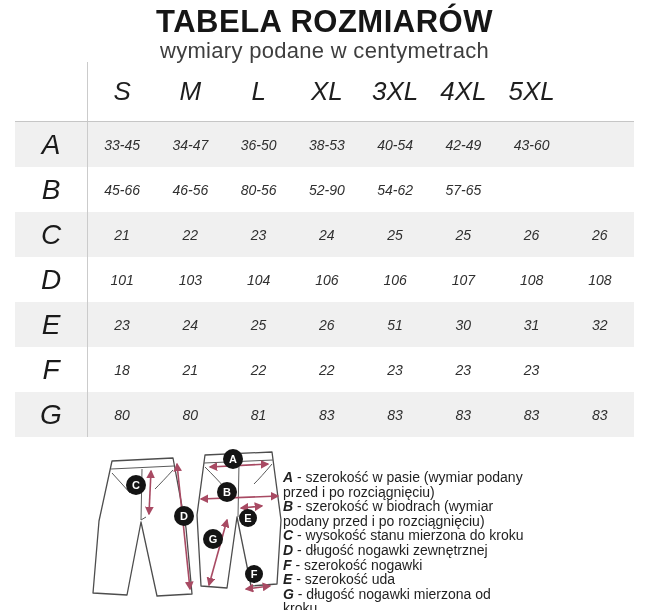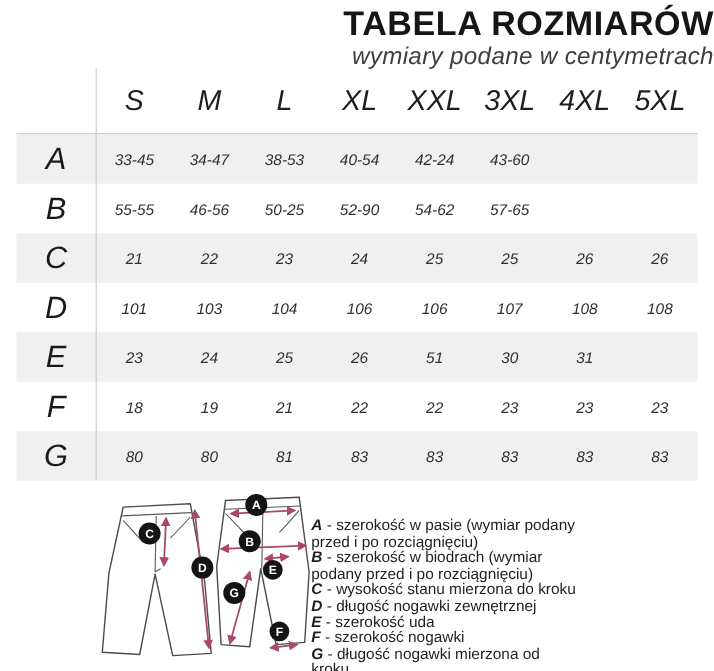--- a/index.html
+++ b/index.html
@@ -5,23 +5,23 @@
   :root{
     --arrow:#a84a63;
     --stripe:#f0f0f0;
     --badge:#141414;
     --line:#c6c6c6;
   }
   *{margin:0;padding:0;box-sizing:border-box;}
   body{background:#ffffff;font-family:"Liberation Sans",sans-serif;}
   .page{position:relative;width:649px;height:610px;background:#ffffff;overflow:hidden;}
 
-  .header{position:absolute;left:0;top:5px;width:649px;text-align:right;}
+  .header{position:absolute;left:0;top:5px;width:649px;text-align:center;}
   .title{font-size:31px;font-weight:700;color:#161616;letter-spacing:.5px;line-height:34px;}
-  .subtitle{font-size:22px;font-weight:400;color:#3e3e3e;letter-spacing:.3px;line-height:24px;font-style:italic;}
+  .subtitle{font-size:22px;font-weight:400;color:#3e3e3e;letter-spacing:.3px;line-height:24px;}
 
   .size-table{position:absolute;left:15px;top:62px;width:619px;}
   .trow{display:grid;grid-template-columns:73px repeat(8,1fr);}
   .trow.head{height:60px;border-bottom:1px solid var(--line);}
   .trow.body{height:45px;}
   .trow.striped{background:var(--stripe);}
   .cell{display:flex;align-items:center;justify-content:center;font-style:italic;color:#2f2f2f;}
   .cell.stub{border-right:1px solid #cbcbcb;}
   .cell.colhead{font-size:26px;color:#1e1e1e;}
   .cell.rowlabel{font-size:28px;color:#1a1a1a;border-right:1px solid #cbcbcb;}
@@ -47,41 +47,41 @@
     <div class="subtitle">wymiary podane w centymetrach</div>
   </div>
 
   <div class="size-table">
     <div class="trow head">
       <div class="cell stub"></div>
       <div class="cell colhead">S</div>
       <div class="cell colhead">M</div>
       <div class="cell colhead">L</div>
       <div class="cell colhead">XL</div>
-      <div class="cell colhead">XXL</div>
       <div class="cell colhead">3XL</div>
       <div class="cell colhead">4XL</div>
       <div class="cell colhead">5XL</div>
     </div>
 
     <div class="trow body striped">
       <div class="cell rowlabel">A</div>
       <div class="cell val">33-45</div>
       <div class="cell val">34-47</div>
+      <div class="cell val">36-50</div>
       <div class="cell val">38-53</div>
       <div class="cell val">40-54</div>
-      <div class="cell val">42-24</div>
+      <div class="cell val">42-49</div>
       <div class="cell val">43-60</div>
     </div>
 
     <div class="trow body">
       <div class="cell rowlabel">B</div>
-      <div class="cell val">55-55</div>
+      <div class="cell val">45-66</div>
       <div class="cell val">46-56</div>
-      <div class="cell val">50-25</div>
+      <div class="cell val">80-56</div>
       <div class="cell val">52-90</div>
       <div class="cell val">54-62</div>
       <div class="cell val">57-65</div>
     </div>
 
     <div class="trow body striped">
       <div class="cell rowlabel">C</div>
       <div class="cell val">21</div>
       <div class="cell val">22</div>
       <div class="cell val">23</div>
@@ -106,26 +106,26 @@
 
     <div class="trow body striped">
       <div class="cell rowlabel">E</div>
       <div class="cell val">23</div>
       <div class="cell val">24</div>
       <div class="cell val">25</div>
       <div class="cell val">26</div>
       <div class="cell val">51</div>
       <div class="cell val">30</div>
       <div class="cell val">31</div>
+      <div class="cell val">32</div>
     </div>
 
     <div class="trow body">
       <div class="cell rowlabel">F</div>
       <div class="cell val">18</div>
-      <div class="cell val">19</div>
       <div class="cell val">21</div>
       <div class="cell val">22</div>
       <div class="cell val">22</div>
       <div class="cell val">23</div>
       <div class="cell val">23</div>
       <div class="cell val">23</div>
     </div>
 
     <div class="trow body striped">
       <div class="cell rowlabel">G</div>
@@ -197,18 +197,18 @@
         <text class="badge-letter" x="254" y="578">F</text>
       </g>
     </g>
   </svg>
 
   <div class="legend">
     <div class="legend-item"><b>A</b><span> - </span><span>szerokość w pasie (wymiar podany przed i po rozciągnięciu)</span></div>
     <div class="legend-item"><b>B</b><span> - </span><span>szerokość w biodrach (wymiar podany przed i po rozciągnięciu)</span></div>
     <div class="legend-item"><b>C</b><span> - </span><span>wysokość stanu mierzona do kroku</span></div>
     <div class="legend-item"><b>D</b><span> - </span><span>długość nogawki zewnętrznej</span></div>
+    <div class="legend-item"><b>F</b><span> - </span><span>szerokość nogawki</span></div>
     <div class="legend-item"><b>E</b><span> - </span><span>szerokość uda</span></div>
-    <div class="legend-item"><b>F</b><span> - </span><span>szerokość nogawki</span></div>
     <div class="legend-item"><b>G</b><span> - </span><span>długość nogawki mierzona od kroku</span></div>
   </div>
 
 </div>
 
 </body></html>

